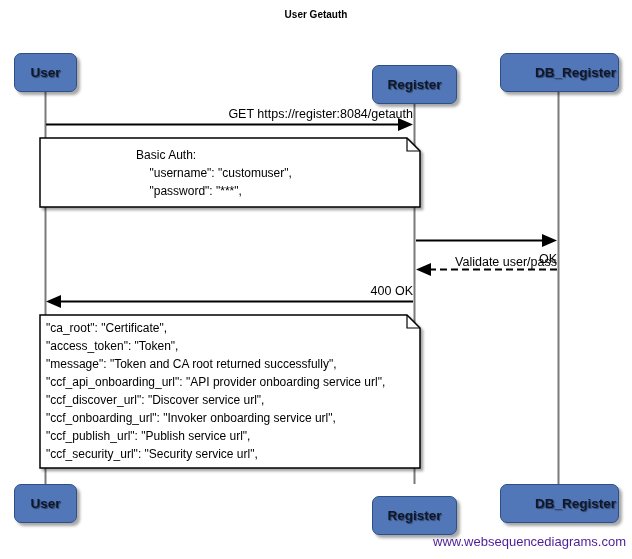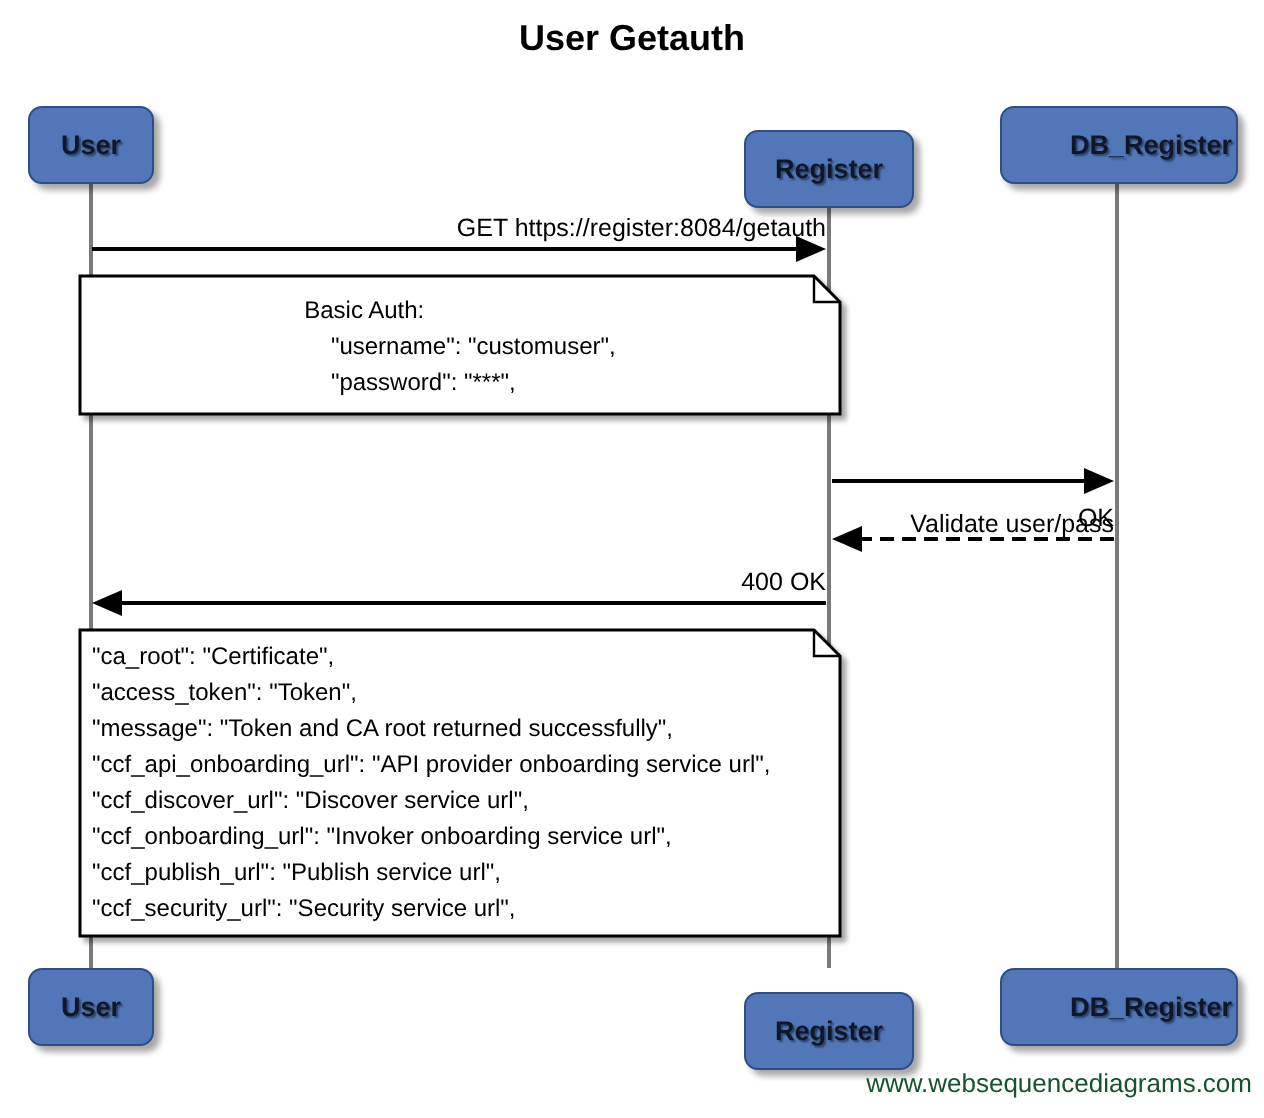--- a/index.html
+++ b/index.html
@@ -3,21 +3,21 @@
 <meta charset="utf-8">
 <style>
   html,body{margin:0;padding:0;background:#fff;}
   #stage{
     position:relative;width:632px;height:559px;background:#ffffff;overflow:hidden;
     font-family:"Liberation Sans","DejaVu Sans",sans-serif;color:#000;
   }
   #bg-svg{position:absolute;left:0;top:0;width:632px;height:559px;}
   .title{
     position:absolute;left:0;top:9px;width:632px;text-align:center;
-    font-size:18px;font-weight:bold;
+    font-size:10px;font-weight:bold;
   }
   .actor{
     position:absolute;height:39px;box-sizing:border-box;
     border:1.5px solid #2e4f86;border-radius:7px;
     display:flex;align-items:center;justify-content:center;
     color:#0f172a;font-weight:bold;font-size:13.5px;
     text-shadow:1px 1px 1px rgba(0,0,0,.45);
     box-shadow:3px 3px 3px rgba(0,0,0,.35);
   }
   .row-top{top:53px;}
@@ -29,28 +29,28 @@
     position:absolute;text-align:right;font-size:12.5px;height:16px;line-height:16px;
   }
   .msg1{left:46px;width:367px;top:106px;}
   .msg2{left:415px;width:142px;top:222px;margin-top:32px;}
   .msg3{left:415px;width:142px;top:251px;}
   .msg4{left:46px;width:367px;top:283px;}
   .note-text{
     position:absolute;font-size:12px;line-height:18px;white-space:pre;
   }
   .note1-text{
-    left:40px;top:138px;width:380px;height:69px;
+    left:24px;top:138px;width:380px;height:69px;
     display:flex;align-items:center;justify-content:center;text-align:left;
   }
   .note2-text{
     left:46px;top:319px;width:372px;height:146px;
   }
   .watermark{
-    position:absolute;right:6px;top:534px;font-size:13px;color:#14532d;
+    position:absolute;right:6px;top:534px;font-size:13px;color:#4c1d95;
   }
 </style>
 </head>
 <body>
 
 <div id="stage">
 
   <svg id="bg-svg" viewBox="0 0 632 559" xmlns="http://www.w3.org/2000/svg">
     <defs>
       <filter id="ds" x="-20%" y="-20%" width="150%" height="150%">

